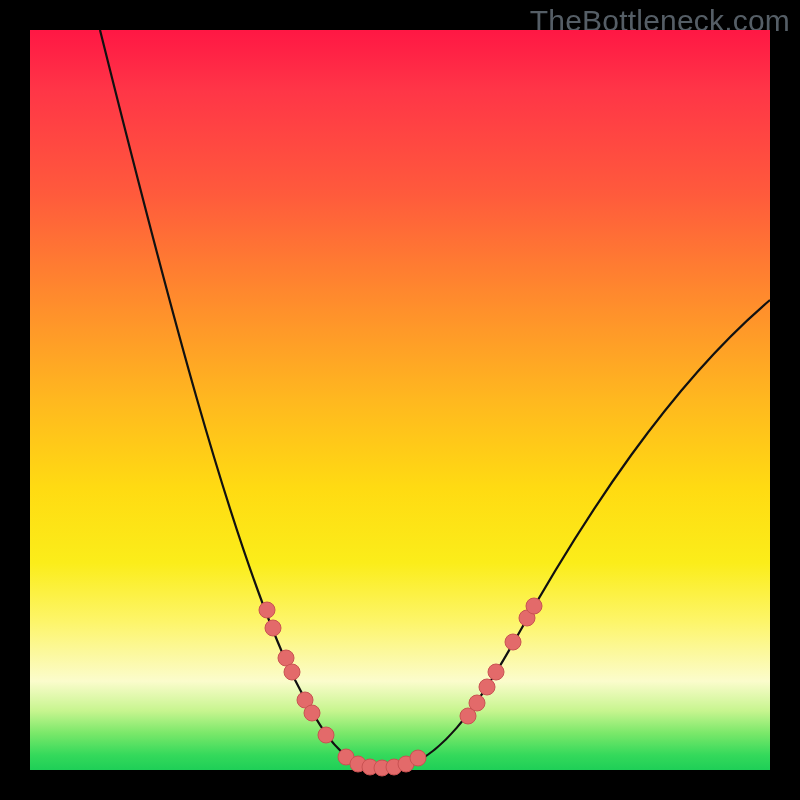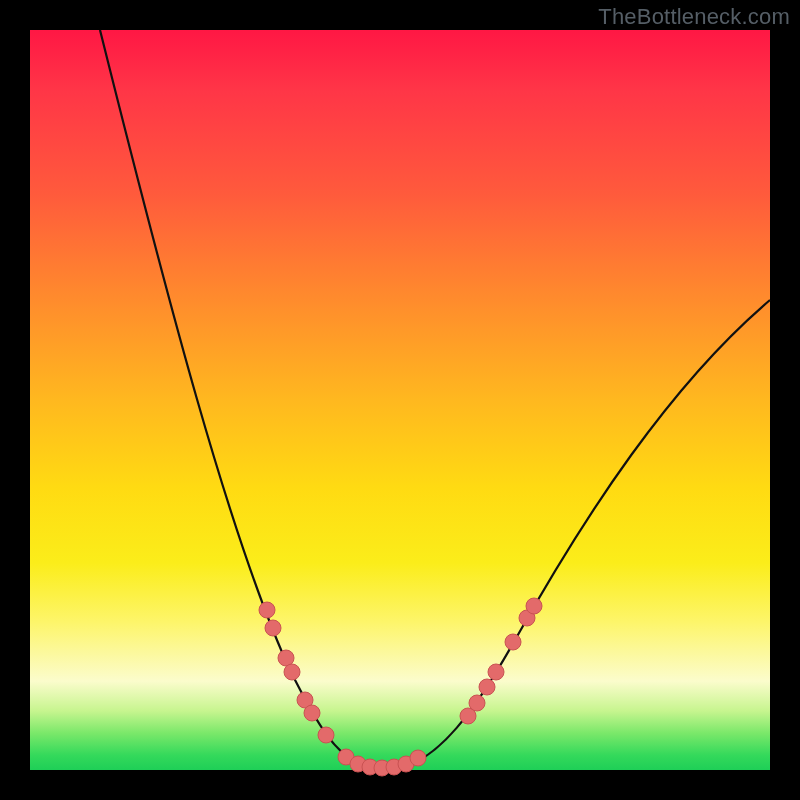--- a/index.html
+++ b/index.html
@@ -38,21 +38,21 @@
       #7be86a 95%,
       #34d95b 98%,
       #1ecf57 100%
     );
   }
   .watermark {
     position: absolute;
     top: 4px;
     right: 10px;
     color: #555e66;
-    font-size: 22px;
+    font-size: 30px;
     letter-spacing: 0.2px;
     font-weight: 500;
   }
   svg.curve {
     position: absolute;
     left: 0;
     top: 0;
     width: 740px;
     height: 740px;
     overflow: visible;

